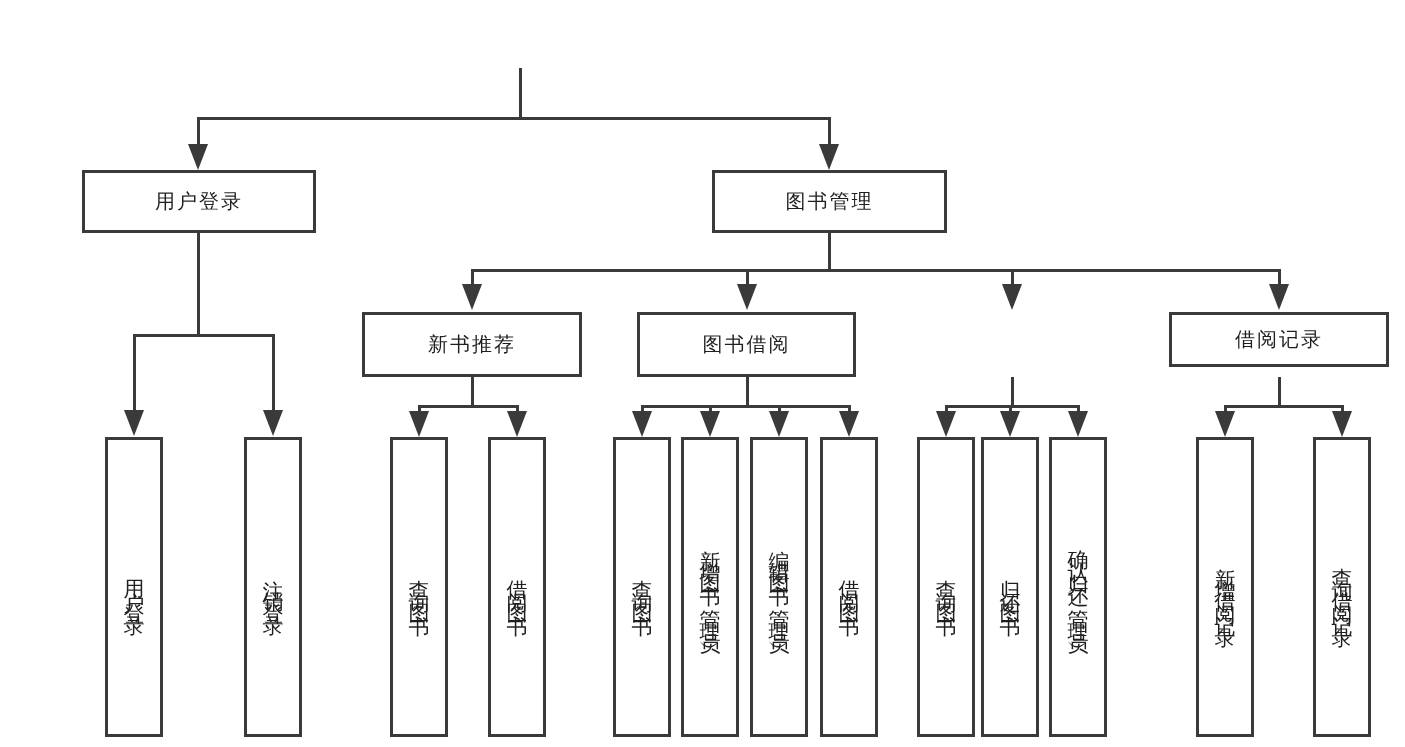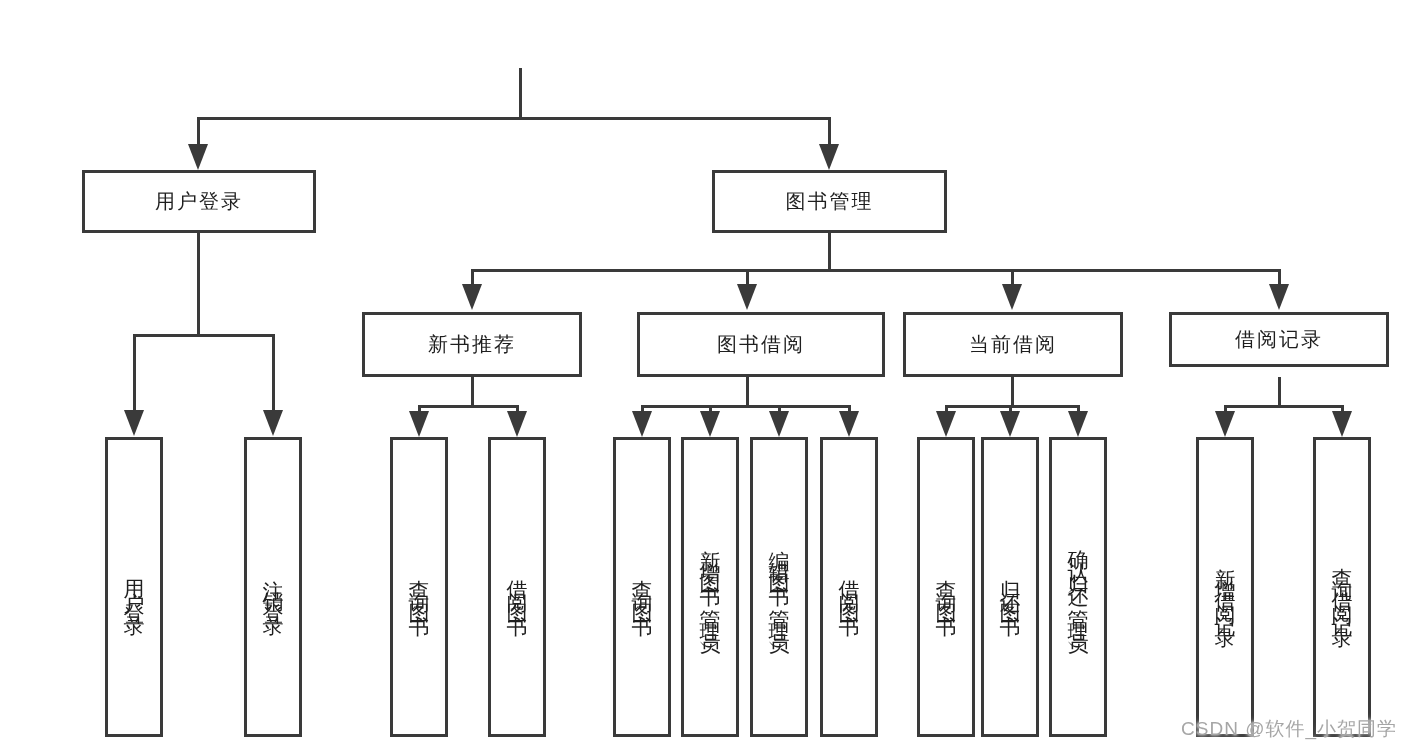--- a/index.html
+++ b/index.html
@@ -140,25 +140,22 @@
   <div class="box hbox" style="left:82px;top:170px;width:234px;height:63px">
     <span class="lbl">用户登录</span>
   </div>
   <div class="box hbox" style="left:362px;top:312px;width:220px;height:65px">
     <span class="lbl">新书推荐</span>
   </div>
 
   <div class="box hbox" style="left:712px;top:170px;width:235px;height:63px">
     <span class="lbl">图书管理</span>
   </div>
-  <div class="box hbox" style="left:637px;top:312px;width:248px;height:65px">
+  <div class="box hbox" style="left:637px;top:312px;width:219px;height:65px">
     <span class="lbl">图书借阅</span>
-  </div>
-  <div class="box hbox" style="left:903px;top:312px;width:220px;height:65px">
-    <span class="lbl">当前借阅</span>
   </div>
   <div class="box hbox" style="left:1169px;top:312px;width:220px;height:55px">
     <span class="lbl">借阅记录</span>
   </div>
 
   <div class="box leaf" style="left:105px">
     <span class="vtext">用户登录</span>
   </div>
   <div class="box leaf" style="left:244px">
     <span class="vtext">注销登录</span>
@@ -194,15 +191,14 @@
     <span class="vtext">确认归还（管理员）</span>
   </div>
 
   <div class="box leaf" style="left:1196px">
     <span class="vtext">新增借阅记录</span>
   </div>
   <div class="box leaf" style="left:1313px">
     <span class="vtext">查询借阅记录</span>
   </div>
 
-  <div class="watermark">CSDN @软件_小贺同学</div>
 
 </div>
 
 </body></html>

